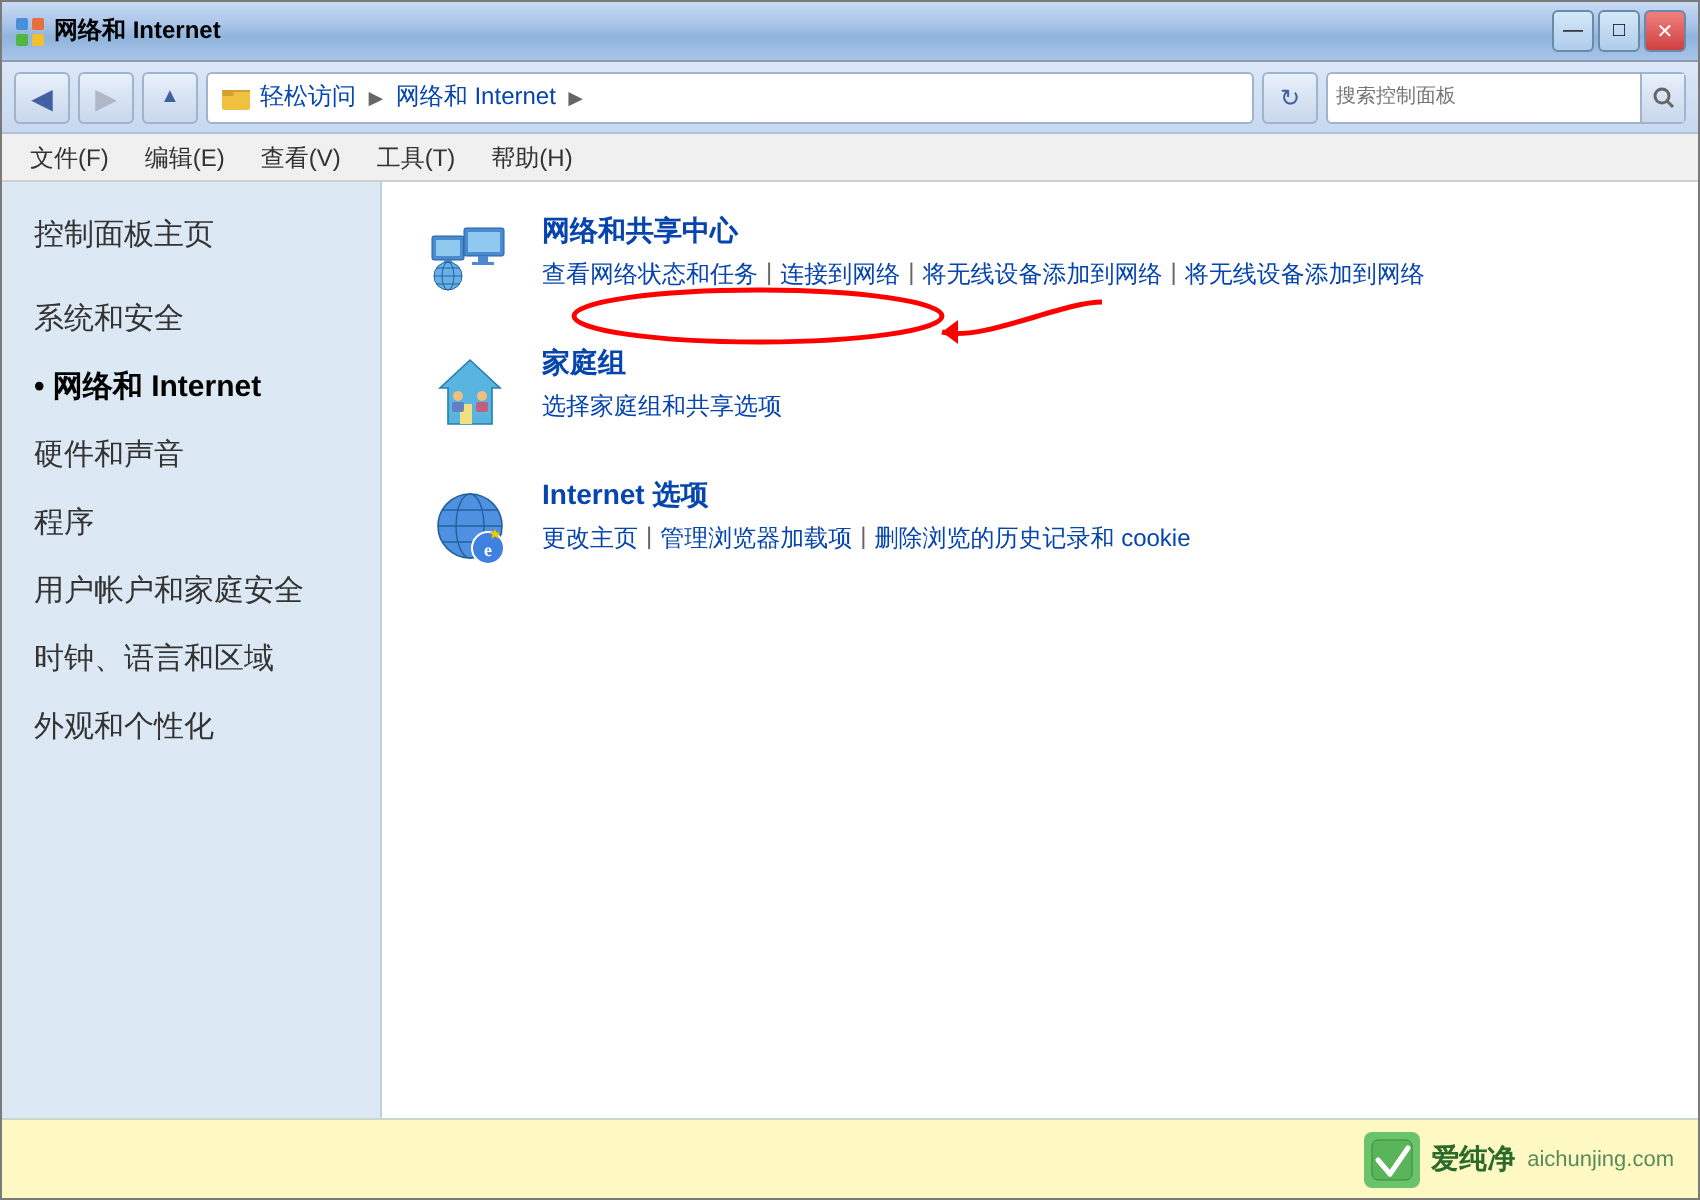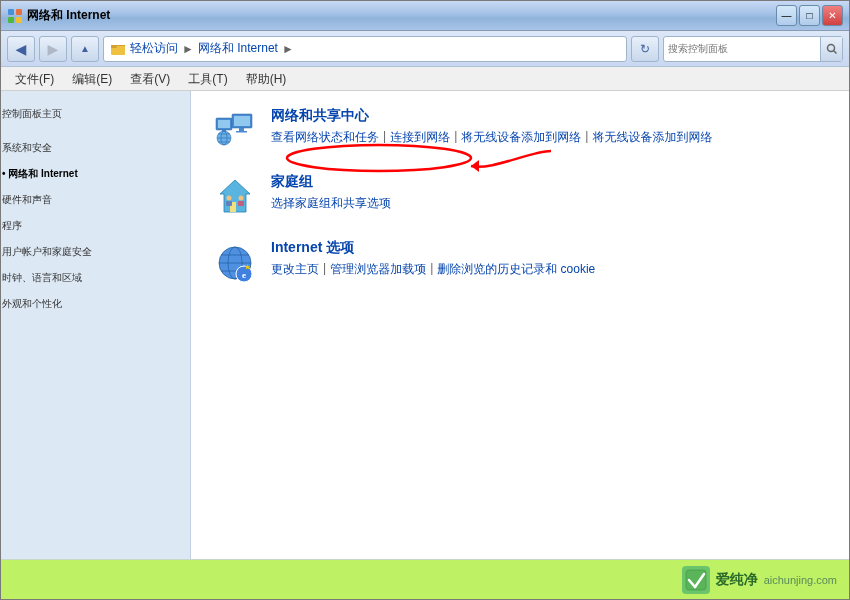--- a/index.html
+++ b/index.html
@@ -180,23 +180,23 @@
     }
 
     
     .sidebar {
       width: 190px;
       background: #dce8f4;
       border-right: 1px solid #c0d0e0;
       padding: 10px 0;
     }
     .sidebar-item {
-      padding: 5px 1px;
-      cursor: pointer;
-      font-size: 10px;
+      padding: 5px 16px;
+      cursor: pointer;
+      font-size: 15px;
       color: #333;
       line-height: 1.6;
     }
     .sidebar-item.active {
       color: #000;
       font-weight: bold;
     }
     .sidebar-item.active::before {
       content: '• ';
       color: #000;
@@ -250,21 +250,21 @@
       color: #0645ad;
     }
     .section-link-sep {
       color: #666;
       margin: 0 4px;
     }
 
     
     .footer {
       height: 40px;
-      background: #bef264;
+      background: #fef9c3;
       display: flex;
       align-items: center;
       justify-content: flex-end;
       padding: 0 12px;
       border-top: 1px solid #c8d8c8;
     }
     .watermark {
       display: flex;
       align-items: center;
       gap: 6px;

